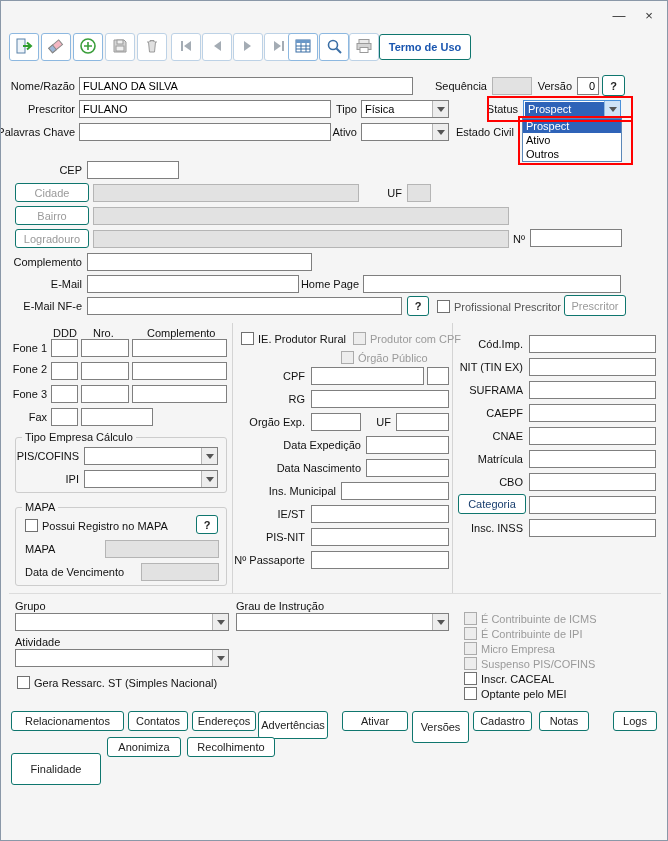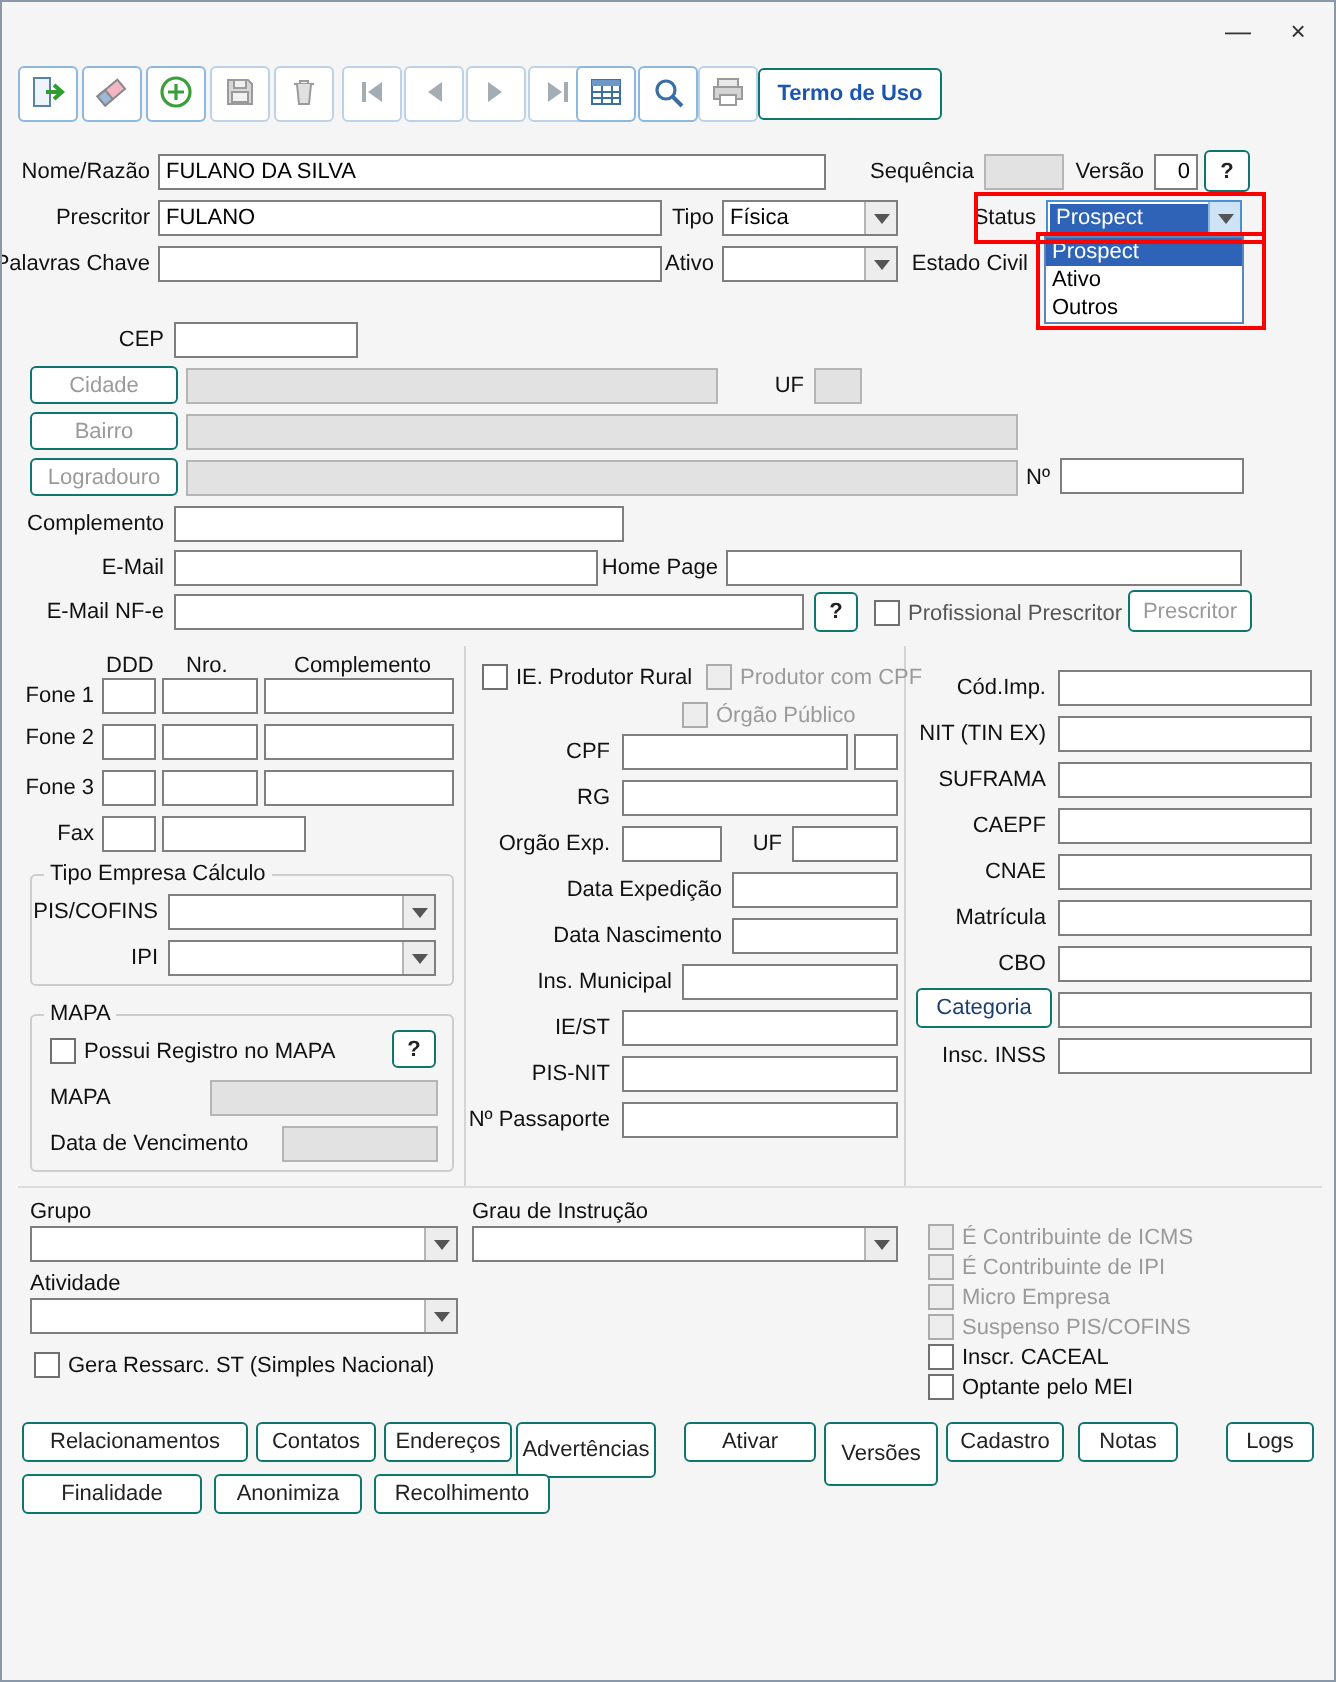--- a/index.html
+++ b/index.html
@@ -333,18 +333,18 @@
   <button class="btn" style="left:10px;top:710px;width:113px;height:20px">Relacionamentos</button>
   <button class="btn" style="left:127px;top:710px;width:60px;height:20px">Contatos</button>
   <button class="btn" style="left:191px;top:710px;width:64px;height:20px">Endereços</button>
   <button class="btn" style="left:257px;top:710px;width:70px;height:28px">Advertências</button>
   <button class="btn" style="left:341px;top:710px;width:66px;height:20px">Ativar</button>
   <button class="btn" style="left:411px;top:710px;width:57px;height:32px">Versões</button>
   <button class="btn" style="left:472px;top:710px;width:59px;height:20px">Cadastro</button>
   <button class="btn" style="left:538px;top:710px;width:50px;height:20px">Notas</button>
   <button class="btn" style="left:612px;top:710px;width:44px;height:20px">Logs</button>
 
-  <button class="btn" style="left:10px;top:736px;width:90px;height:20px">Finalidade</button>
+  <button class="btn" style="left:10px;top:752px;width:90px;height:32px">Finalidade</button>
   <button class="btn" style="left:106px;top:736px;width:74px;height:20px">Anonimiza</button>
   <button class="btn" style="left:186px;top:736px;width:88px;height:20px">Recolhimento</button>
 
 
 </div>
 
 </body></html>

